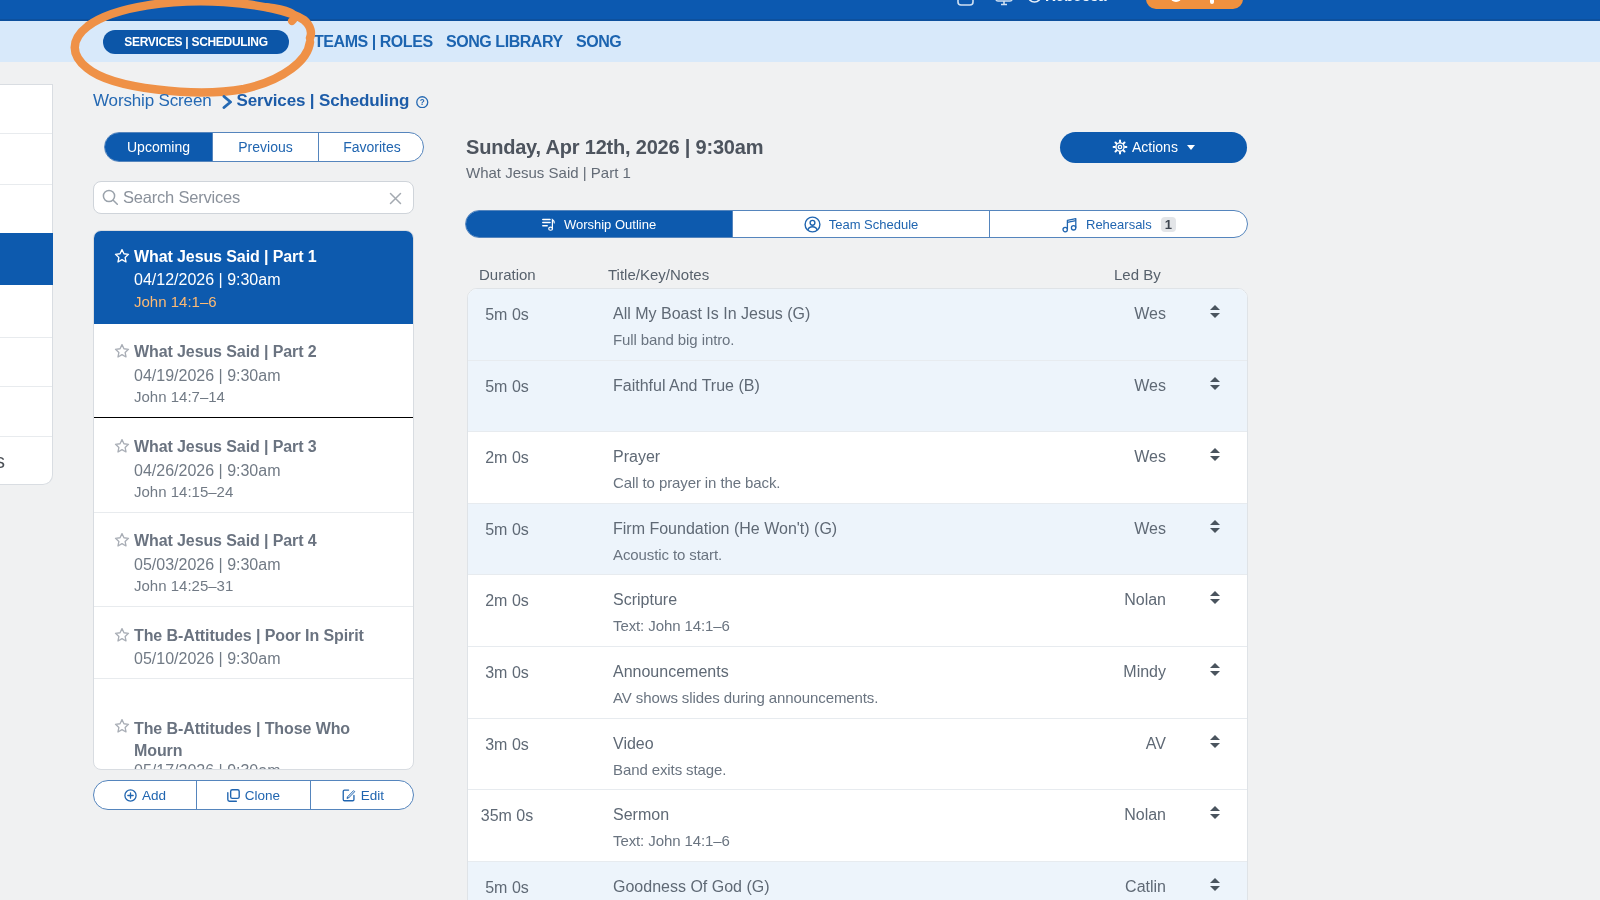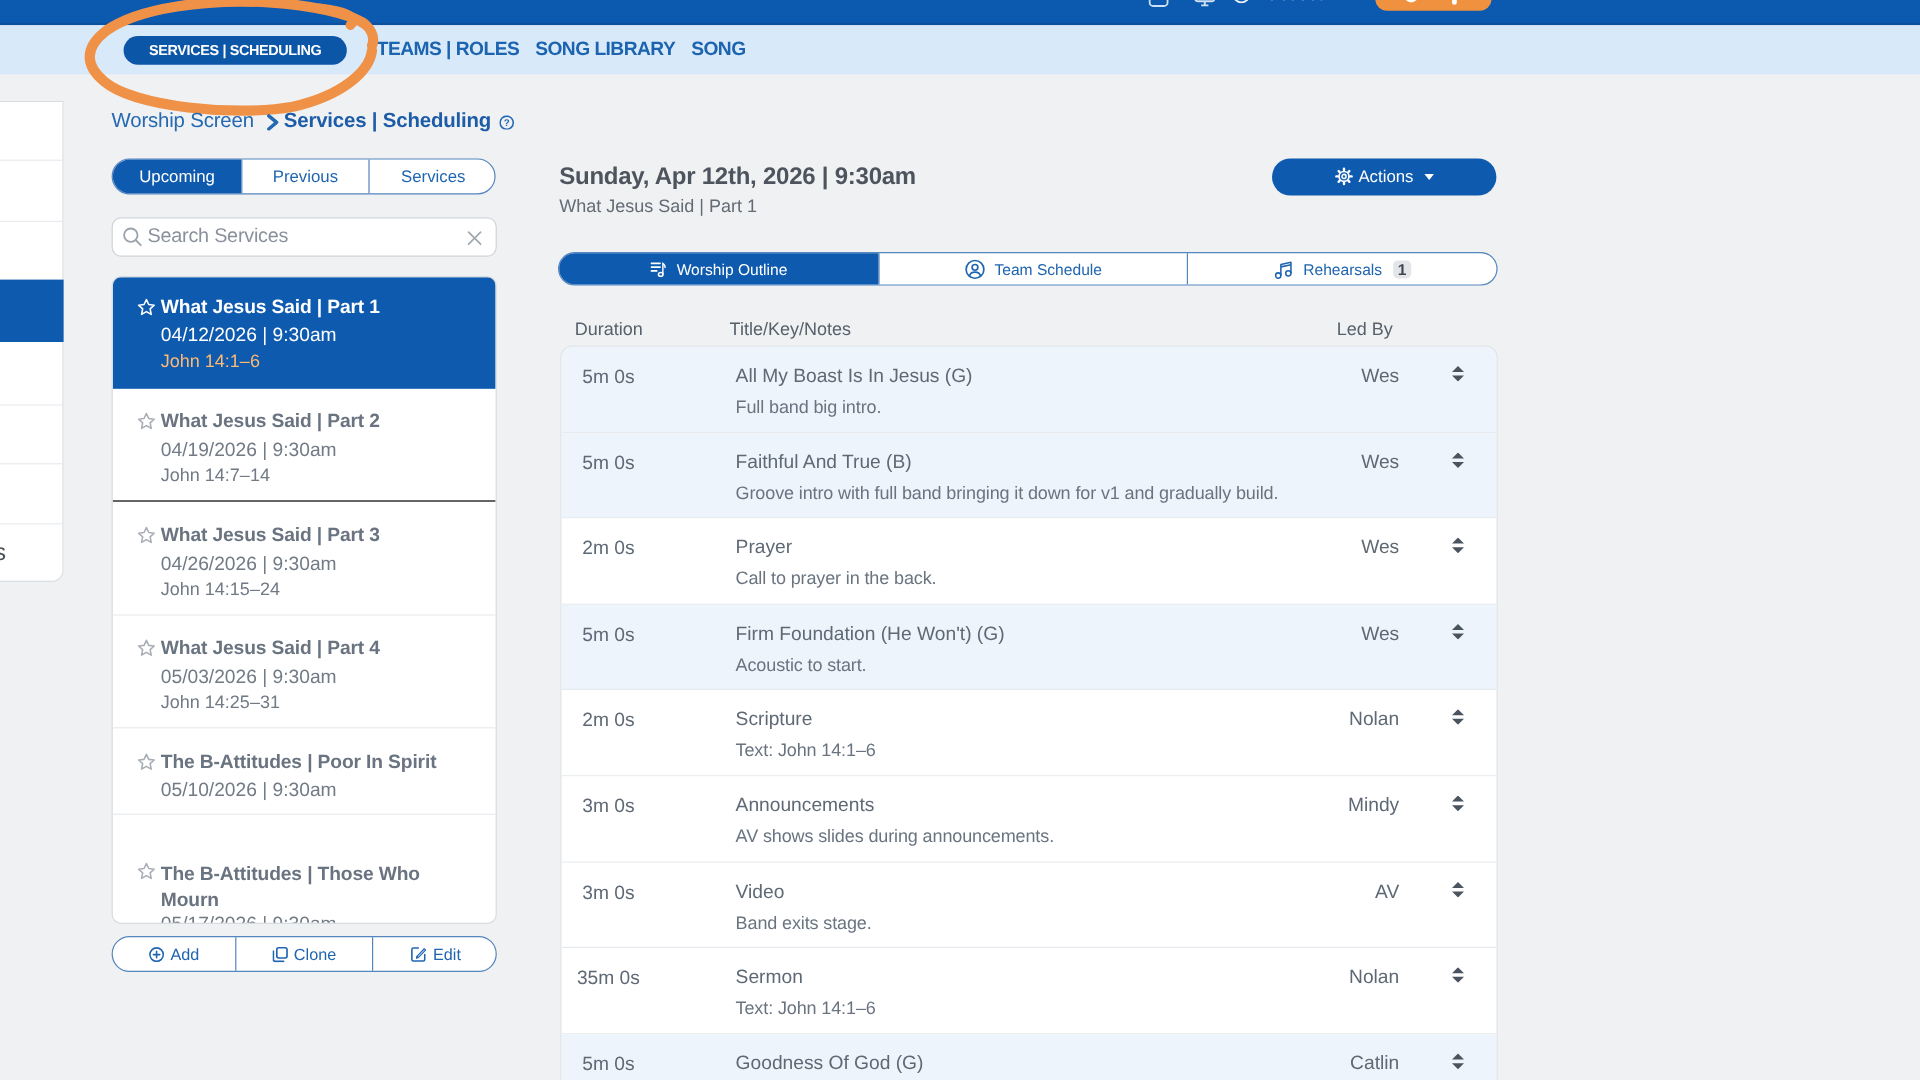--- a/index.html
+++ b/index.html
@@ -81,24 +81,24 @@
   <svg style="margin:1px 4px 0 9px;" width="12" height="14" viewBox="0 0 12 14">
       <path d="M3 1.5 L9.5 7 L3 12.5" stroke="#2569b3" stroke-width="2.9" fill="none" stroke-linejoin="round" stroke-linecap="round"></path>
     </svg>
   <b style="color:#1d5ca8;">Services | Scheduling</b>
   <svg style="margin:2px 0 0 7px;" width="12.5" height="12.5" viewBox="0 0 13 13">
       <circle cx="6.5" cy="6.5" r="5.7" fill="none" stroke="#2569b3" stroke-width="1.35"></circle>
       <text x="6.5" y="9.6" text-anchor="middle" font-size="8.5" font-weight="bold" fill="#2569b3">?</text>
     </svg>
 </div>
 
-<div class="seg" style="left:93px; top:132px; width:320px; height:30px; border-radius:15px;">
+<div class="seg" style="left:104px; top:132px; width:320px; height:30px; border-radius:15px;">
   <div class="lbl" style="left:0; width:107px; background:#0d5aae; color:#fff; border-radius:14px 0 0 14px; font-size:14px;">Upcoming</div>
   <div class="lbl" style="left:107px; width:106px; border-left:1px solid #5585bd; font-size:14px;">Previous</div>
-  <div class="lbl" style="left:213px; width:107px; border-left:1px solid #5585bd; font-size:14px;">Services</div>
+  <div class="lbl" style="left:213px; width:107px; border-left:1px solid #5585bd; font-size:14px;">Favorites</div>
 </div>
 
 <div class="abs" style="left:93px; top:181px; width:321px; height:33px; background:#fff; border:1px solid #cfd4da; border-radius:8px;">
   <svg class="abs" style="left:8px; top:7px;" width="17" height="17" viewBox="0 0 17 17">
       <circle cx="7" cy="7" r="5.6" fill="none" stroke="#9aa2ab" stroke-width="1.5"></circle>
       <path d="M11.2 11.2 L15.3 15.3" stroke="#9aa2ab" stroke-width="1.5" stroke-linecap="round"></path>
     </svg>
   <div class="abs" style="left:29px; top:6px; font-size:16.5px; letter-spacing:-0.2px; color:#8a919b;">Search Services</div>
   <svg class="abs" style="left:295px; top:10px;" width="13" height="13" viewBox="0 0 13 13">
       <path d="M1.5 1.5 L11.5 11.5 M11.5 1.5 L1.5 11.5" stroke="#a4aab1" stroke-width="1.5" stroke-linecap="round"></path>
@@ -233,21 +233,20 @@
       <div class="nte">Full band big intro.</div>
       <div class="led">Wes</div>
     <svg class="srt" width="12" height="13" viewBox="0 0 12 13">
         <path d="M6 0 L11 5 H1 Z" fill="#4a545e"></path>
         <path d="M6 13 L1 8 H11 Z" fill="#4a545e"></path>
       </svg>
   </div>
   <div class="row" style="top:72px; height:71px; background:#edf4fb;">
     <div class="dur">5m 0s</div>
       <div class="ttl">Faithful And True (B)</div>
-      <div class="nte">Groove intro with full band bringing it down for v1 and gradually build.</div>
       <div class="led">Wes</div>
     <svg class="srt" width="12" height="13" viewBox="0 0 12 13">
         <path d="M6 0 L11 5 H1 Z" fill="#4a545e"></path>
         <path d="M6 13 L1 8 H11 Z" fill="#4a545e"></path>
       </svg>
   </div>
   <div class="row" style="top:143px; height:72px; background:#fff;">
     <div class="dur">2m 0s</div>
       <div class="ttl">Prayer</div>
       <div class="nte">Call to prayer in the back.</div>

